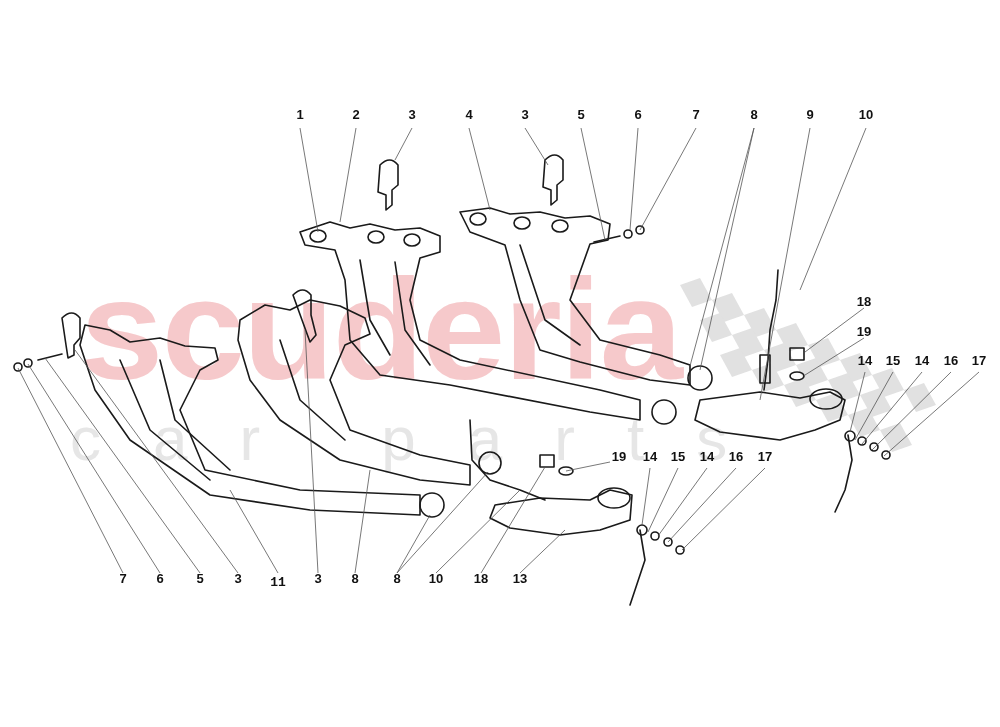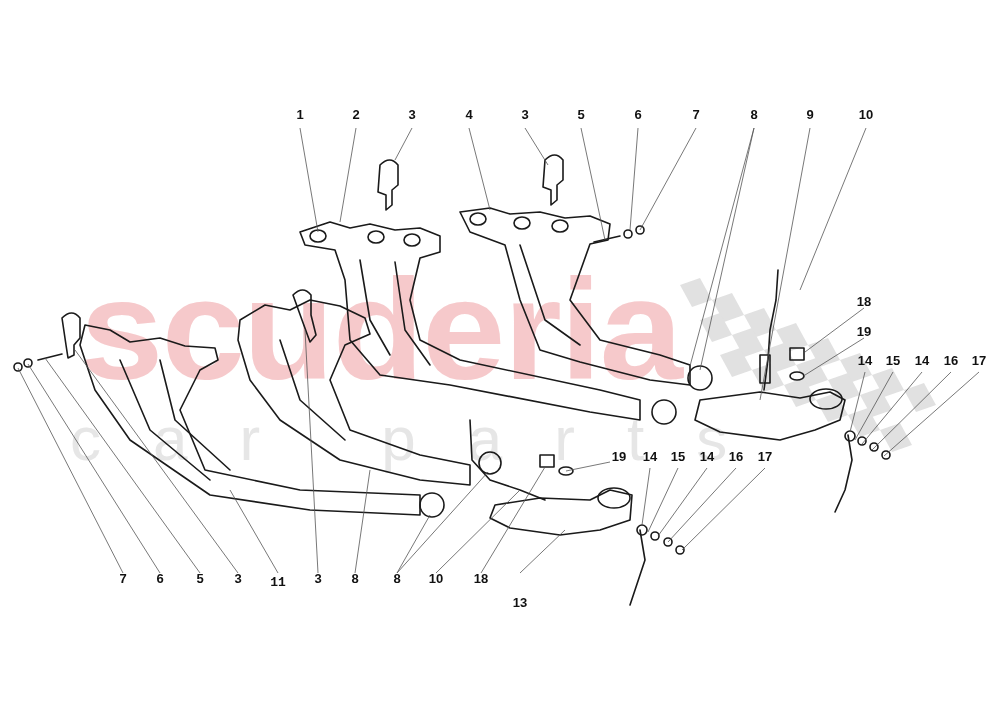--- a/index.html
+++ b/index.html
@@ -191,15 +191,15 @@
       <div class="lbl" style="left: 123px; top: 572px;">7</div>
       <div class="lbl" style="left: 160px; top: 572px;">6</div>
       <div class="lbl" style="left: 200px; top: 572px;">5</div>
       <div class="lbl" style="left: 238px; top: 572px;">3</div>
       <div class="lbl" style="left: 278px; top: 576px; font-family: Liberation Mono, monospace;">11</div>
       <div class="lbl" style="left: 318px; top: 572px;">3</div>
       <div class="lbl" style="left: 355px; top: 572px;">8</div>
       <div class="lbl" style="left: 397px; top: 572px;">8</div>
       <div class="lbl" style="left: 436px; top: 572px;">10</div>
       <div class="lbl" style="left: 481px; top: 572px;">18</div>
-      <div class="lbl" style="left: 520px; top: 572px; margin-top: 24px;">13</div>
+      <div class="lbl" style="left: 520px; top: 572px;">13</div>
     </div>
 </div>
 
 </body></html>

